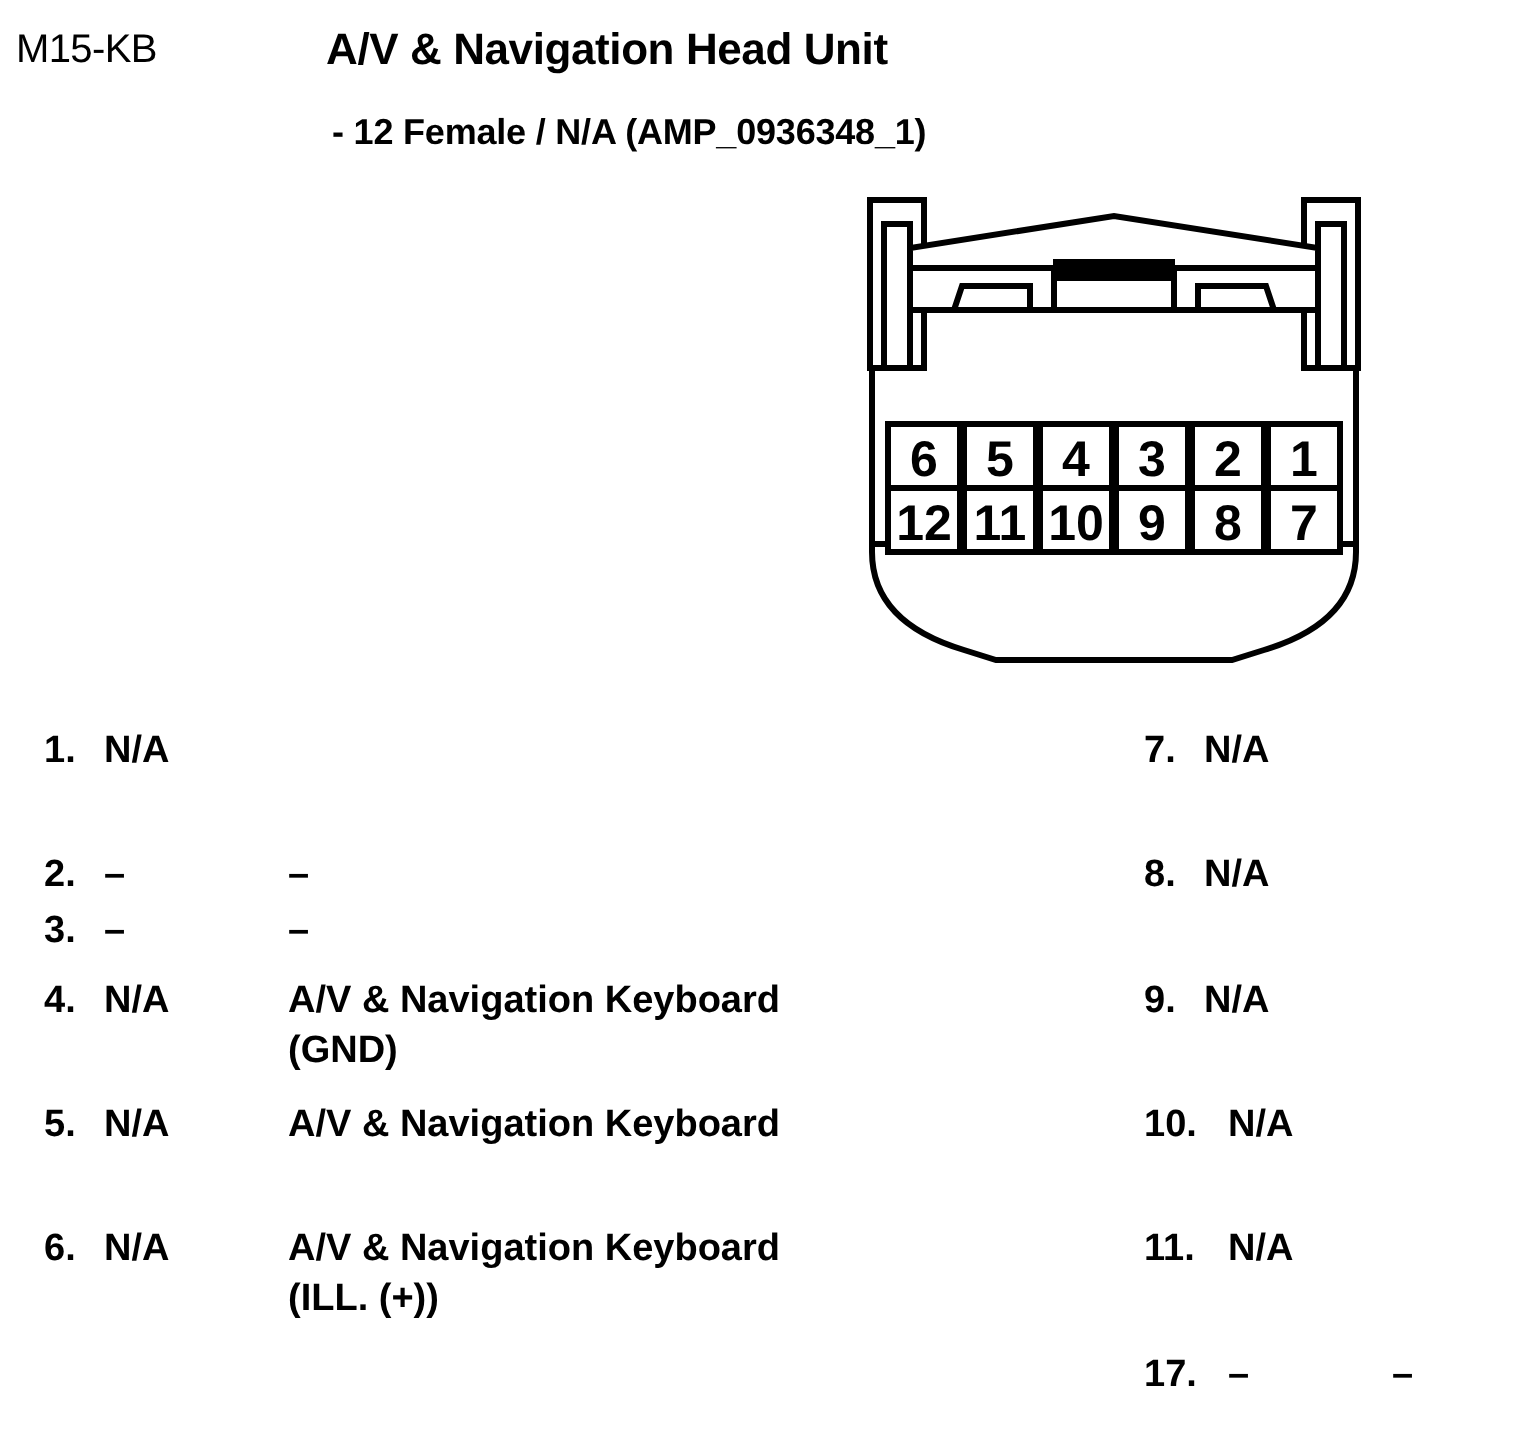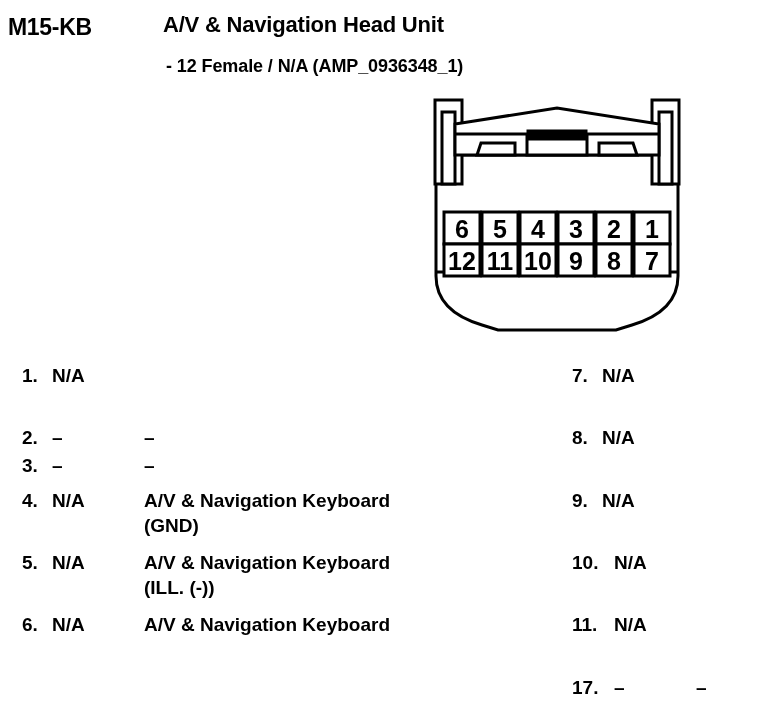--- a/index.html
+++ b/index.html
@@ -16,22 +16,22 @@
     font-family: "Liberation Sans", sans-serif;
     color: #000000;
     -webkit-font-smoothing: none;
   }
 
   
   #header-code {
     position: absolute;
     left: 8px;
     top: 14px;
-    font-size: 23px;
-    font-weight: bold;
+    font-size: 20px;
+    font-weight: normal;
     letter-spacing: -0.3px;
     white-space: nowrap;
   }
   #header-title {
     position: absolute;
     left: 163px;
     top: 12px;
     font-size: 22px;
     font-weight: bold;
     letter-spacing: -0.2px;
@@ -197,26 +197,26 @@
       <span class="pin-valueB"><span>–</span></span>
     </div>
     <div class="pin-row" style="top: 488px;">
       <span class="pin-num">4.</span>
       <span class="pin-valueA">N/A</span>
       <span class="pin-valueB"><span>A/V &amp; Navigation Keyboard</span><span class="l2">(GND)</span></span>
     </div>
     <div class="pin-row" style="top: 550px;">
       <span class="pin-num">5.</span>
       <span class="pin-valueA">N/A</span>
-      <span class="pin-valueB"><span>A/V &amp; Navigation Keyboard</span><span class="l2">(ILL. (-))</span></span>
+      <span class="pin-valueB"><span>A/V &amp; Navigation Keyboard</span></span>
     </div>
     <div class="pin-row" style="top: 612px;">
       <span class="pin-num">6.</span>
       <span class="pin-valueA">N/A</span>
-      <span class="pin-valueB"><span>A/V &amp; Navigation Keyboard</span></span>
+      <span class="pin-valueB"><span>A/V &amp; Navigation Keyboard</span><span class="l2">(ILL. (+))</span></span>
     </div>
   </div>
 
 <div id="pin-list-right">
     <div class="pin-row" style="top: 363px;">
       <span class="pin-num">7.</span>
       <span class="pin-valueA">N/A</span>
     </div>
     <div class="pin-row" style="top: 425px;">
       <span class="pin-num">8.</span>

